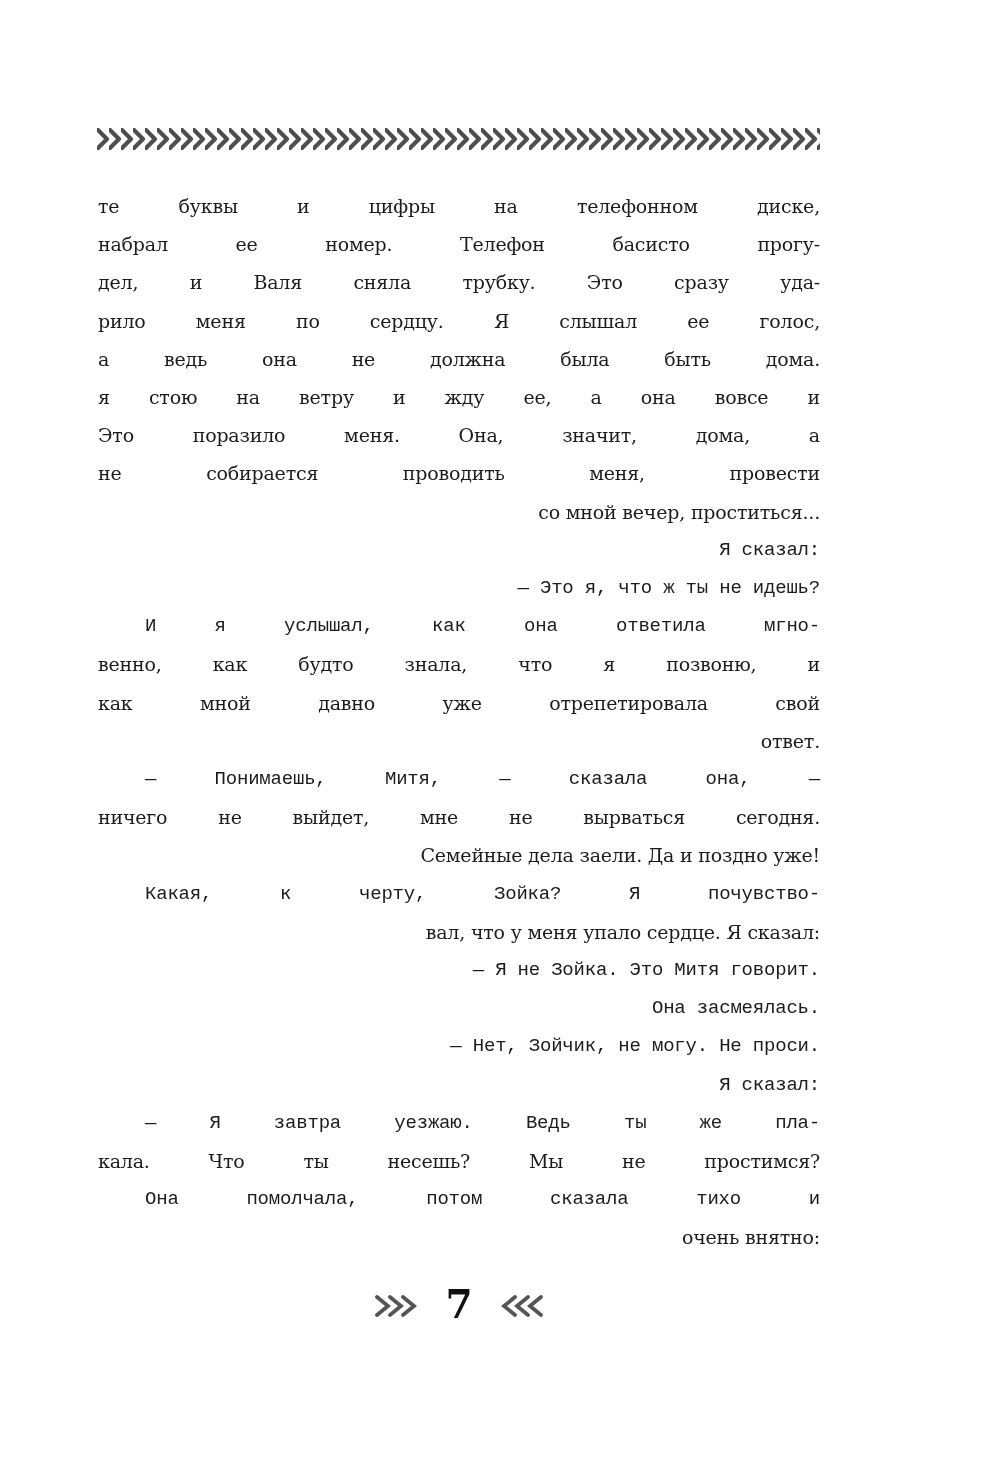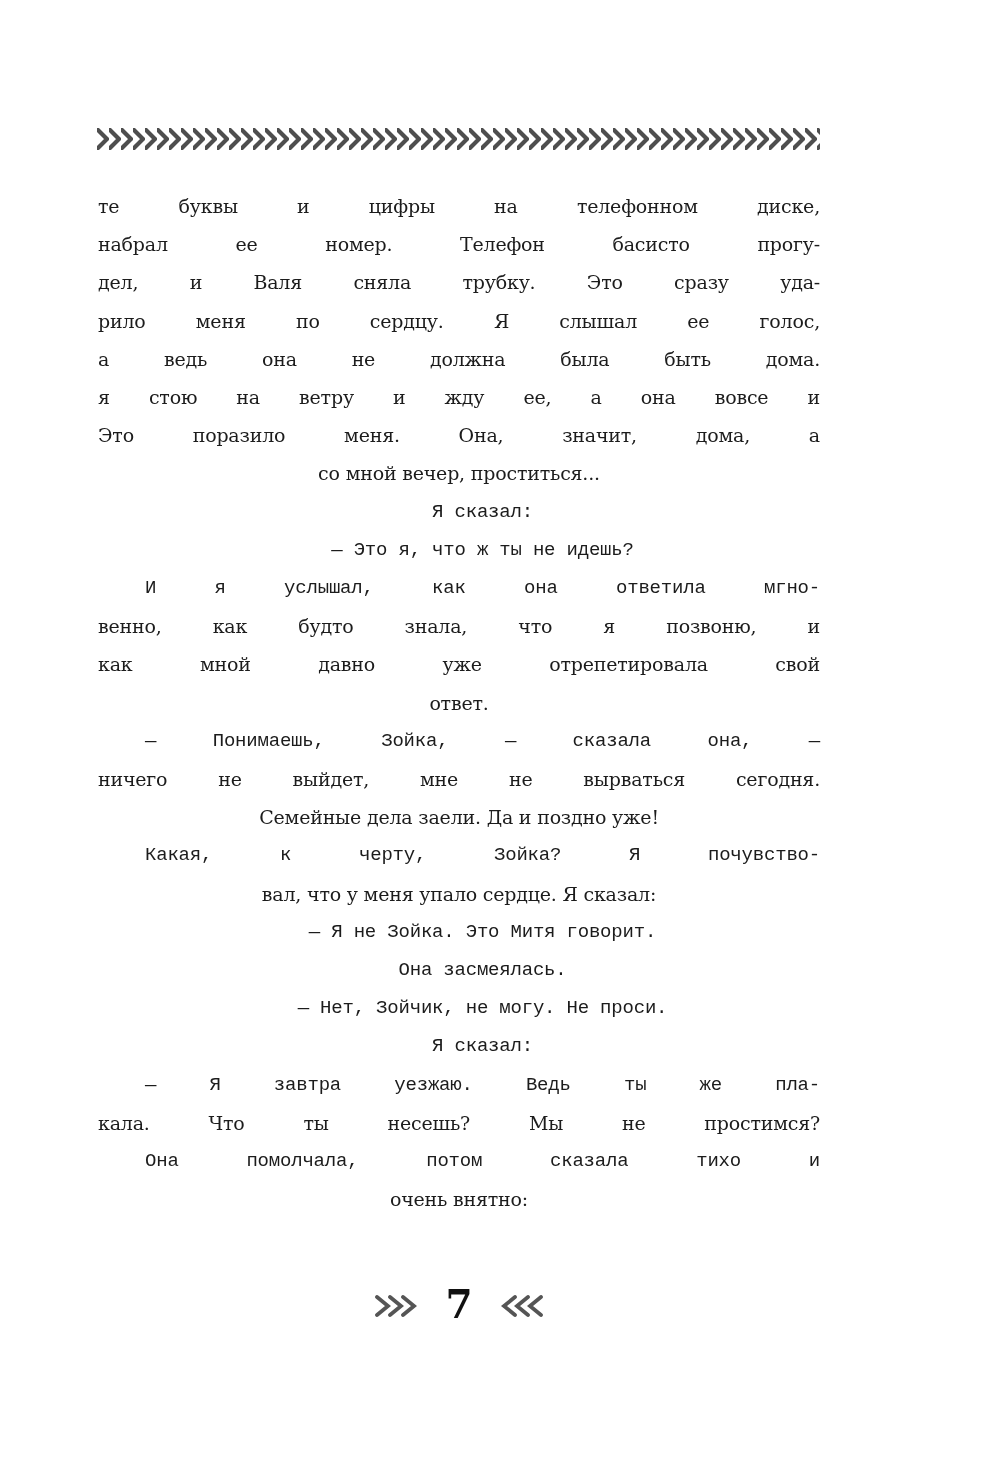--- a/index.html
+++ b/index.html
@@ -26,21 +26,21 @@
     position: absolute;
     left: 98px;
     top: 187px;
     width: 722px;
     color: #1c1c1c;
     font-size: 19px;
     line-height: 38.2px;
     letter-spacing: -0.2px;
   }
   .line {
-    text-align: center;
+    text-align: right;
   }
   .line.j {
     text-align: justify;
     text-align-last: justify;
   }
   .line.i {
     text-indent: 47px;
     font-family: Liberation Mono, monospace;
   }
   .page-footer {
@@ -83,28 +83,29 @@
   </div>
 
   <main class="text-block" id="text-block">
       <div class="line j">те буквы и цифры на телефонном диске,</div>
       <div class="line j">набрал ее номер. Телефон басисто прогу-</div>
       <div class="line j">дел, и Валя сняла трубку. Это сразу уда-</div>
       <div class="line j">рило меня по сердцу. Я слышал ее голос,</div>
       <div class="line j">а ведь она не должна была быть дома.</div>
       <div class="line j">я стою на ветру и жду ее, а она вовсе и</div>
       <div class="line j">Это поразило меня. Она, значит, дома, а</div>
+      <div class="line j">не собирается проводить меня, провести</div>
       <div class="line">со мной вечер, проститься...</div>
       <div class="line i">Я сказал:</div>
       <div class="line i">— Это я, что ж ты не идешь?</div>
       <div class="line j i">И я услышал, как она ответила мгно-</div>
       <div class="line j">венно, как будто знала, что я позвоню, и</div>
       <div class="line j">как мной давно уже отрепетировала свой</div>
       <div class="line">ответ.</div>
-      <div class="line j i">— Понимаешь, Зойка, — сказала она, —</div>
+      <div class="line j i">— Понимаешь, Митя, — сказала она, —</div>
       <div class="line j">ничего не выйдет, мне не вырваться сегодня.</div>
       <div class="line">Семейные дела заели. Да и поздно уже!</div>
       <div class="line j i">Какая, к черту, Зойка? Я почувство-</div>
       <div class="line">вал, что у меня упало сердце. Я сказал:</div>
       <div class="line i">— Я не Зойка. Это Митя говорит.</div>
       <div class="line i">Она засмеялась.</div>
       <div class="line i">— Нет, Зойчик, не могу. Не проси.</div>
       <div class="line i">Я сказал:</div>
       <div class="line j i">— Я завтра уезжаю. Ведь ты же пла-</div>
       <div class="line j">кала. Что ты несешь? Мы не простимся?</div>

